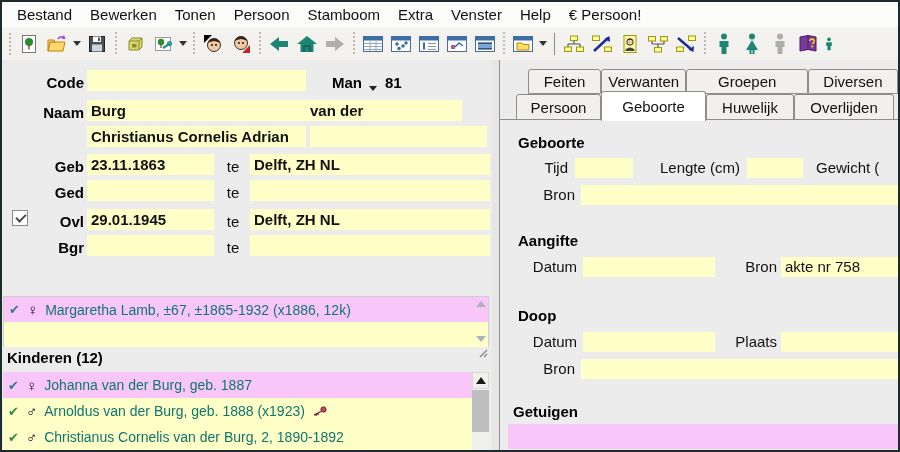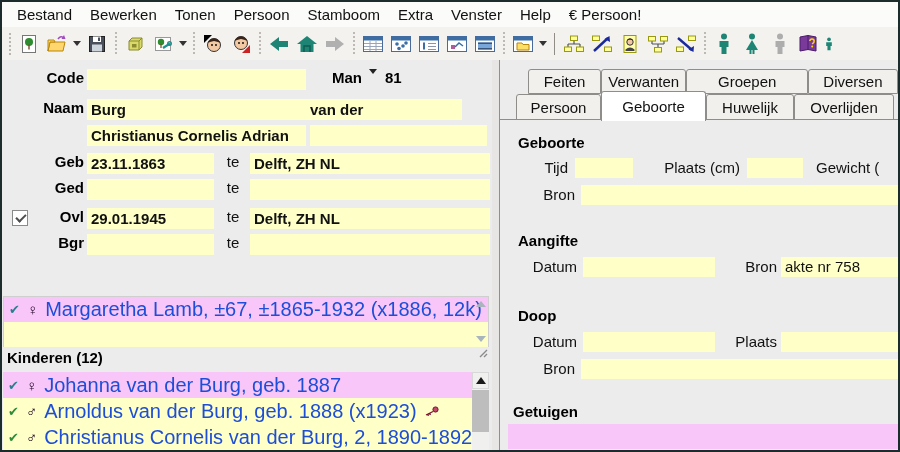--- a/index.html
+++ b/index.html
@@ -25,21 +25,21 @@
   .tbtn.cut{width:12px;overflow:hidden;justify-content:flex-start;}
   .tbtn svg{display:block;}
   .tb-caret{width:12px;height:26px;display:flex;align-items:center;justify-content:center;cursor:pointer;border:none;background:transparent;padding:0;}
   .tri-down{width:0;height:0;border-left:4px solid transparent;border-right:4px solid transparent;border-top:5px solid #333;}
   
   .left-panel{position:absolute;left:0;top:58px;width:490px;bottom:0;background:#ececec;overflow:hidden;}
   .splitter{position:absolute;left:490px;top:58px;width:7px;bottom:0;background:#e7e6e4;}
   .right-panel{position:absolute;left:497px;top:58px;right:0;bottom:0;background:#ececec;
     border-left:1px solid #8f8f8f;overflow:hidden;}
   
-  .lrow{position:absolute;left:0;right:0;height:22px;display:flex;align-items:flex-start;white-space:nowrap;}
+  .lrow{position:absolute;left:0;right:0;height:22px;display:flex;align-items:flex-end;white-space:nowrap;}
   .lbl{font-size:15px;font-weight:bold;color:#000;text-align:right;flex:0 0 auto;}
   .lbl.w85{width:85px;padding-right:3px;box-sizing:border-box;}
   .fld{background:#ffffc8;height:21px;line-height:21px;font-size:15px;font-weight:bold;color:#111;
     padding:0 4px;box-sizing:border-box;overflow:hidden;white-space:nowrap;flex:0 0 auto;}
   .te{font-size:15px;color:#111;width:24px;text-align:center;flex:0 0 auto;}
   .cbx{position:absolute;left:10px;top:2px;width:16px;height:16px;background:#fff;
     border:1px solid #8a8a8a;box-sizing:border-box;}
   .cbx::after{content:"";position:absolute;left:3px;top:3px;width:8px;height:4px;
     border-left:2px solid #4d4d4d;border-bottom:2px solid #4d4d4d;transform:rotate(-45deg);}
   .man-caret{width:0;height:0;border-left:4px solid transparent;border-right:4px solid transparent;
@@ -48,21 +48,21 @@
   
   .spouse-list{position:absolute;left:1px;right:3px;top:236px;height:51px;background:#fdfdfd;
     border:1px solid #cfcfcf;box-sizing:border-box;}
   .list-row{display:flex;align-items:center;height:25px;padding-left:5px;gap:7px;white-space:nowrap;overflow:hidden;}
   .row-pink{background:#f9c6f9;}
   .row-yellow{background:#ffffc8;}
   .chk{font-size:13px;line-height:1;flex:0 0 auto;}
   .chk-teal{color:#2a7f8f;}
   .chk-green{color:#2e8b3a;}
   .gsym{font-size:15px;color:#19001f;flex:0 0 auto;}
-  .ltext{font-size:20px;color:#1d4ed8;overflow:hidden;}
+  .ltext{font-size:14px;color:#0f766e;overflow:hidden;}
   .sscroll{position:absolute;right:0;top:0;width:15px;height:100%;display:flex;flex-direction:column;
     align-items:center;justify-content:space-between;padding:4px 0;box-sizing:border-box;}
   .chev-up{width:0;height:0;border-left:5px solid transparent;border-right:5px solid transparent;border-bottom:6px solid #a9b4bd;}
   .chev-down{width:0;height:0;border-left:5px solid transparent;border-right:5px solid transparent;border-top:6px solid #a9b4bd;}
   .grip{position:absolute;right:4px;top:288px;}
   .child-list{position:absolute;left:1px;right:20px;top:312px;bottom:0;overflow:hidden;}
   .child-list .list-row{height:26px;}
   .vscroll{position:absolute;right:3px;top:312px;width:17px;bottom:0;background:#f0f0ef;}
   .vscroll .btn-up{height:17px;display:flex;align-items:center;justify-content:center;background:#f0f0ef;border:1px solid #d8d8d8;box-sizing:border-box;}
   .vscroll .btn-up i{display:block;width:0;height:0;border-left:5px solid transparent;border-right:5px solid transparent;border-bottom:7px solid #1a1a1a;}
@@ -450,21 +450,21 @@
       <div class="tab" style="width:88px">Huwelijk</div>
       <div class="tab" style="width:100px">Overlijden</div>
     </div>
     <div class="tabline"></div>
 
     <div class="rsec" style="top:74px">Geboorte</div>
 
     <div class="rrow" style="top:97px">
       <span class="rlbl" style="left:26px;width:42px">Tijd</span>
       <div class="rfld" style="left:75px;width:58px"></div>
-      <span class="rlbl" style="left:148px;width:92px">Plaats (cm)</span>
+      <span class="rlbl" style="left:148px;width:92px">Lengte (cm)</span>
       <div class="rfld" style="left:247px;width:56px"></div>
       <span class="rlbl la" style="left:316px;width:95px">Gewicht (</span>
     </div>
 
     <div class="rrow" style="top:124px">
       <span class="rlbl" style="left:30px;width:45px">Bron</span>
       <div class="rfld" style="left:81px;width:320px"></div>
     </div>
 
     <div class="rsec" style="top:172px">Aangifte</div>

